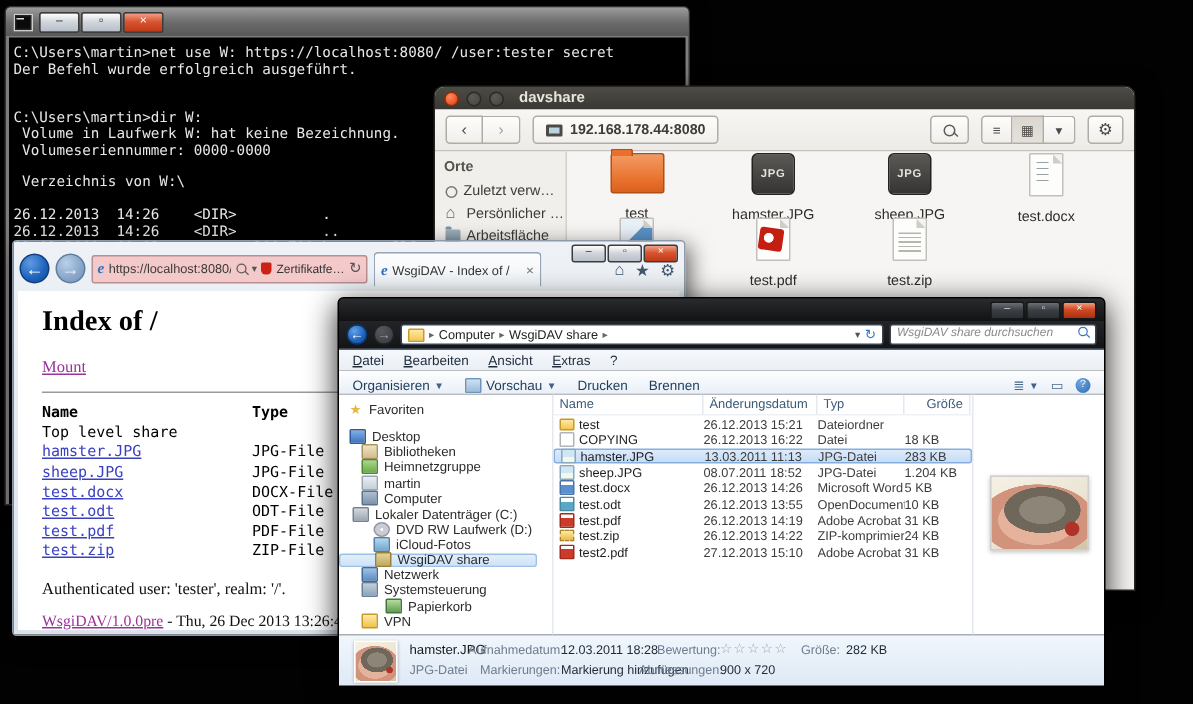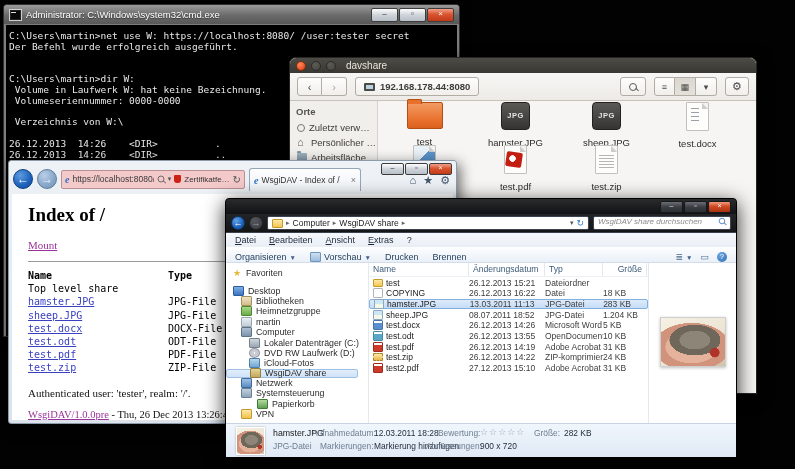--- a/index.html
+++ b/index.html
@@ -25,21 +25,21 @@
                 font-size:9.5px;line-height:10.8px;}
 
   
   #win-nl{left:289px;top:57px;width:466px;height:335px;z-index:2;background:#f4f3f1;
           border:1px solid #262522;border-radius:7px 7px 0 0;box-shadow:0 4px 16px rgba(0,0,0,.7);}
   .nl-title{height:15px;display:flex;align-items:center;gap:5px;padding-left:6px;border-radius:6px 6px 0 0;
             background:linear-gradient(#4d4b45,#393833);}
   .nl-circle{width:10px;height:10px;border-radius:50%;flex:none;}
   .nl-close{background:radial-gradient(circle at 35% 30%,#ff8a5e,#ef5e32 55%,#c33d10);border:1px solid #8a2d0a;box-sizing:border-box;}
   .nl-dim{background:radial-gradient(circle at 35% 30%,#5d5b54,#454440);border:1px solid #2c2b27;box-sizing:border-box;}
-  .nl-title-text{font-size:10px;font-weight:normal;color:#e8e4db;margin-left:5px;}
+  .nl-title-text{font-size:10px;font-weight:bold;color:#e8e4db;margin-left:5px;}
   .nl-toolbar{height:27px;display:flex;align-items:center;gap:8px;padding:0 7px;
               background:linear-gradient(#f7f6f4,#ecebe7);border-bottom:1px solid #c7c2ba;}
   .nl-btn{height:19px;background:linear-gradient(#fdfdfc,#f1efec);border:1px solid #b2ada4;border-radius:3px;
           display:flex;align-items:center;justify-content:center;color:#4a4a46;font-size:11px;box-sizing:border-box;}
   .nl-navgrp{display:flex;}
   .nl-navgrp .nl-btn{width:25px;border-radius:0;}
   .nl-navgrp .nl-btn:first-child{border-radius:3px 0 0 3px;}
   .nl-navgrp .nl-btn:last-child{border-radius:0 3px 3px 0;border-left:none;color:#a6a29a;}
   .nl-loc{padding:0 8px;gap:5px;font-size:9.5px;font-weight:bold;color:#3c3c38;}
   .nl-loc-ico{width:11px;height:8px;background:#4a4a46;border-radius:1px;position:relative;flex:none;}
@@ -216,21 +216,20 @@
   .stars{color:#9aa8b8;letter-spacing:1px;font-size:9px;}
 </style>
 </head>
 <body>
 
 <div id="screen">
 
   <div class="win" id="win-cmd">
     <div class="cmd-title">
       <div class="cmd-ico"></div>
-      <div class="cmd-title-text">Administrator: C:\Windows\system32\cmd.exe</div>
       <div class="winbtns">
         <div class="wbtn">–</div>
         <div class="wbtn">▫</div>
         <div class="wbtn close">×</div>
       </div>
     </div>
     <div class="cmd-body">
       <pre>C:\Users\martin&gt;net use W: https://localhost:8080/ /user:tester secret
 Der Befehl wurde erfolgreich ausgeführt.
 
@@ -462,21 +461,21 @@
             <span>Heimnetzgruppe</span>
           </div>
           <div class="ex-nav-item" style="padding-left: 15px;">
             <span class="exi exi-user"></span>
             <span>martin</span>
           </div>
           <div class="ex-nav-item" style="padding-left: 15px;">
             <span class="exi exi-computer"></span>
             <span>Computer</span>
           </div>
-          <div class="ex-nav-item" style="padding-left: 23px;">
+          <div class="ex-nav-item" style="padding-left: 9px;">
             <span class="exi exi-drive"></span>
             <span>Lokaler Datenträger (C:)</span>
           </div>
           <div class="ex-nav-item" style="padding-left: 23px;">
             <span class="exi exi-dvd"></span>
             <span>DVD RW Laufwerk (D:)</span>
           </div>
           <div class="ex-nav-item" style="padding-left: 23px;">
             <span class="exi exi-photos"></span>
             <span>iCloud-Fotos</span>

